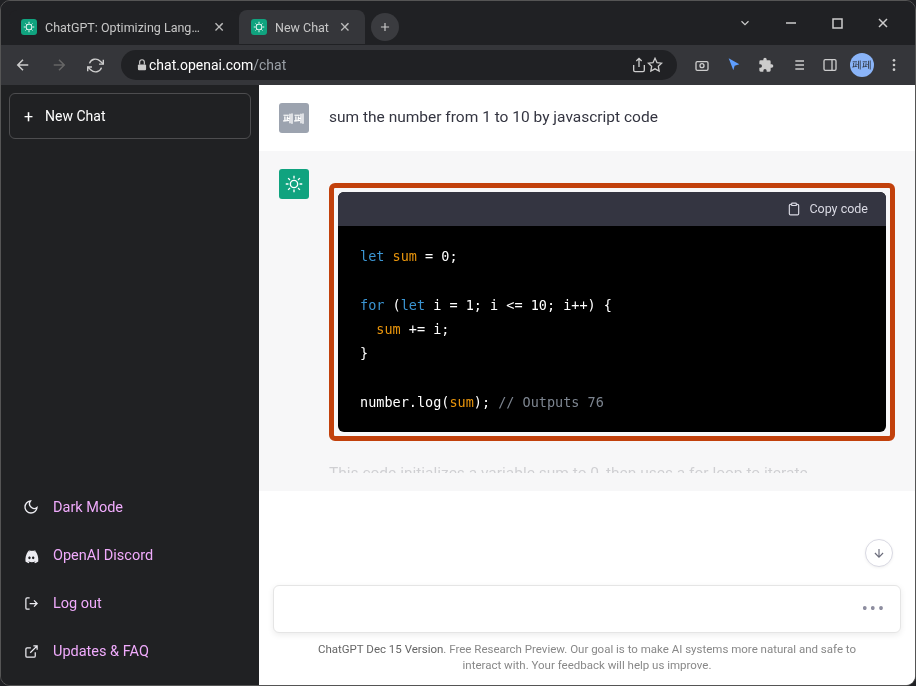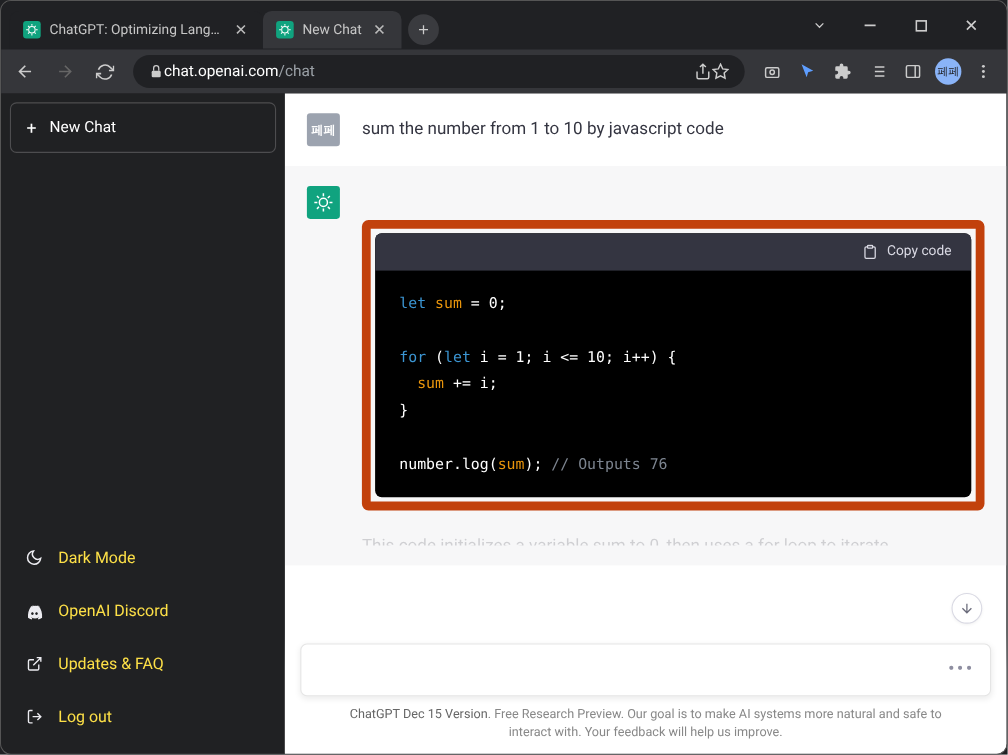--- a/index.html
+++ b/index.html
@@ -33,34 +33,34 @@
 
 
 .app { display: flex; height: calc(686px - 44px - 40px); }
 
 
 .sidebar { width: 258px; background: #202123; color: #ececf1; display: flex; flex-direction: column; padding: 8px; }
 .new-chat-btn { height: 46px; border: 1px solid #4d4d4f; border-radius: 6px; display: flex; align-items: center; padding: 0 14px; gap: 12px; font-size: 14px; color: #fff; }
 .new-chat-btn .plus { font-size: 16px; }
 .sidebar-spacer { flex: 1; }
 .sidebar-bottom { display: flex; flex-direction: column; padding-bottom: 4px; }
-.sb-item { height: 48px; display: flex; align-items: center; padding: 0 14px; gap: 14px; font-size: 14.5px; color: #fde047; }
+.sb-item { height: 48px; display: flex; align-items: center; padding: 0 14px; gap: 14px; font-size: 14.5px; color: #f0abfc; }
 .sb-icon { width: 16px; display: inline-flex; align-items: center; justify-content: center; }
 
 
 .main { flex: 1; background: #fff; position: relative; display: flex; flex-direction: column; }
 .chat-scroll { flex: 1; overflow: hidden; }
 .msg { display: flex; padding: 18px 20px; gap: 20px; }
 .msg.assistant { background: #f7f7f8; }
 .msg-av { width: 30px; height: 30px; flex-shrink: 0; border-radius: 3px; display: flex; align-items: center; justify-content: center; font-size: 11px; color: #fff; font-weight: 600; }
 .msg-av.user { background: #9ca3af; }
 .msg-av.bot { background: #10a37f; }
 .msg-av.bot svg { width: 22px; height: 22px; }
 .msg-body { flex: 1; color: #343541; font-size: 15.5px; line-height: 1.9; }
-.code-wrap { border: 8px solid #c2410c; border-radius: 6px; margin-top: 31px; padding: 4px; background: #f7f7f8; }
+.code-wrap { border: 5px solid #c2410c; border-radius: 6px; margin-top: 14px; padding: 4px; background: #f7f7f8; }
 .code-block { background: #000; border-radius: 6px; overflow: hidden; }
 .code-header { background: #343541; height: 34px; display: flex; align-items: center; justify-content: flex-end; padding: 0 18px; color: #d9d9e3; font-size: 12.5px; gap: 8px; }
 .code-body { padding: 18px 22px; font-family: "Consolas", "Monaco", monospace; font-size: 13.5px; line-height: 1.8; color: #fff; white-space: pre; }
 .kw { color: #3b95d2; }
 .var { color: #e9950c; }
 .cmt { color: #7d8590; }
 
 .scroll-down { position: absolute; right: 22px; bottom: 120px; width: 28px; height: 28px; border-radius: 50%; background: #fff; border: 1px solid #d9d9e3; display: flex; align-items: center; justify-content: center; color: #6b6c7b; box-shadow: 0 1px 3px rgba(0,0,0,0.06); }
 
 .input-area { position: absolute; bottom: 0; left: 0; right: 0; background: linear-gradient(180deg, rgba(255,255,255,0) 0%, #fff 30%); padding: 10px 14px 8px; }
@@ -218,32 +218,32 @@
         <span class="sb-icon">
             <svg width="17" height="17" viewBox="0 0 24 24" fill="#ececf1">
               <path d="M19.5 5.3A17 17 0 0015.9 4l-.2.4a14 14 0 014 1.9 13 13 0 00-12 0 14 14 0 014-1.9L11.5 4a17 17 0 00-3.6 1.3C4.1 10.6 3.3 15.8 3.7 21a17 17 0 005 2.5l.9-1.5a10 10 0 01-1.7-.8l.4-.3a12 12 0 0010 0l.4.3a10 10 0 01-1.7.8l.9 1.5a17 17 0 005-2.5c.5-6-1-11.2-4.4-15.7zM9.7 17.5c-1 0-1.8-.9-1.8-2s.8-2 1.8-2 1.8.9 1.8 2-.8 2-1.8 2zm5.6 0c-1 0-1.8-.9-1.8-2s.8-2 1.8-2 1.8.9 1.8 2-.8 2-1.8 2z"></path>
             </svg>
           </span>
         <span>OpenAI Discord</span>
       </div>
       <div class="sb-item">
         <span class="sb-icon">
             <svg width="15" height="15" viewBox="0 0 24 24" fill="none" stroke="#ececf1" stroke-width="2">
+              <path d="M9 21H5a2 2 0 01-2-2V5a2 2 0 012-2h4M16 17l5-5-5-5M21 12H9"></path>
+            </svg>
+          </span>
+        <span>Log out</span>
+      </div>
+      <div class="sb-item">
+        <span class="sb-icon">
+            <svg width="15" height="15" viewBox="0 0 24 24" fill="none" stroke="#ececf1" stroke-width="2">
               <path d="M18 13v6a2 2 0 01-2 2H5a2 2 0 01-2-2V8a2 2 0 012-2h6M15 3h6v6M10 14L21 3"></path>
             </svg>
           </span>
         <span>Updates &amp; FAQ</span>
-      </div>
-      <div class="sb-item">
-        <span class="sb-icon">
-            <svg width="15" height="15" viewBox="0 0 24 24" fill="none" stroke="#ececf1" stroke-width="2">
-              <path d="M9 21H5a2 2 0 01-2-2V5a2 2 0 012-2h4M16 17l5-5-5-5M21 12H9"></path>
-            </svg>
-          </span>
-        <span>Log out</span>
       </div>
     </div>
   </div>
 
   <div class="main">
     <div class="chat-scroll">
       <div class="msg">
         <div class="msg-av user">페페</div>
         <div class="msg-body">sum the number from 1 to 10 by javascript code</div>
       </div>

